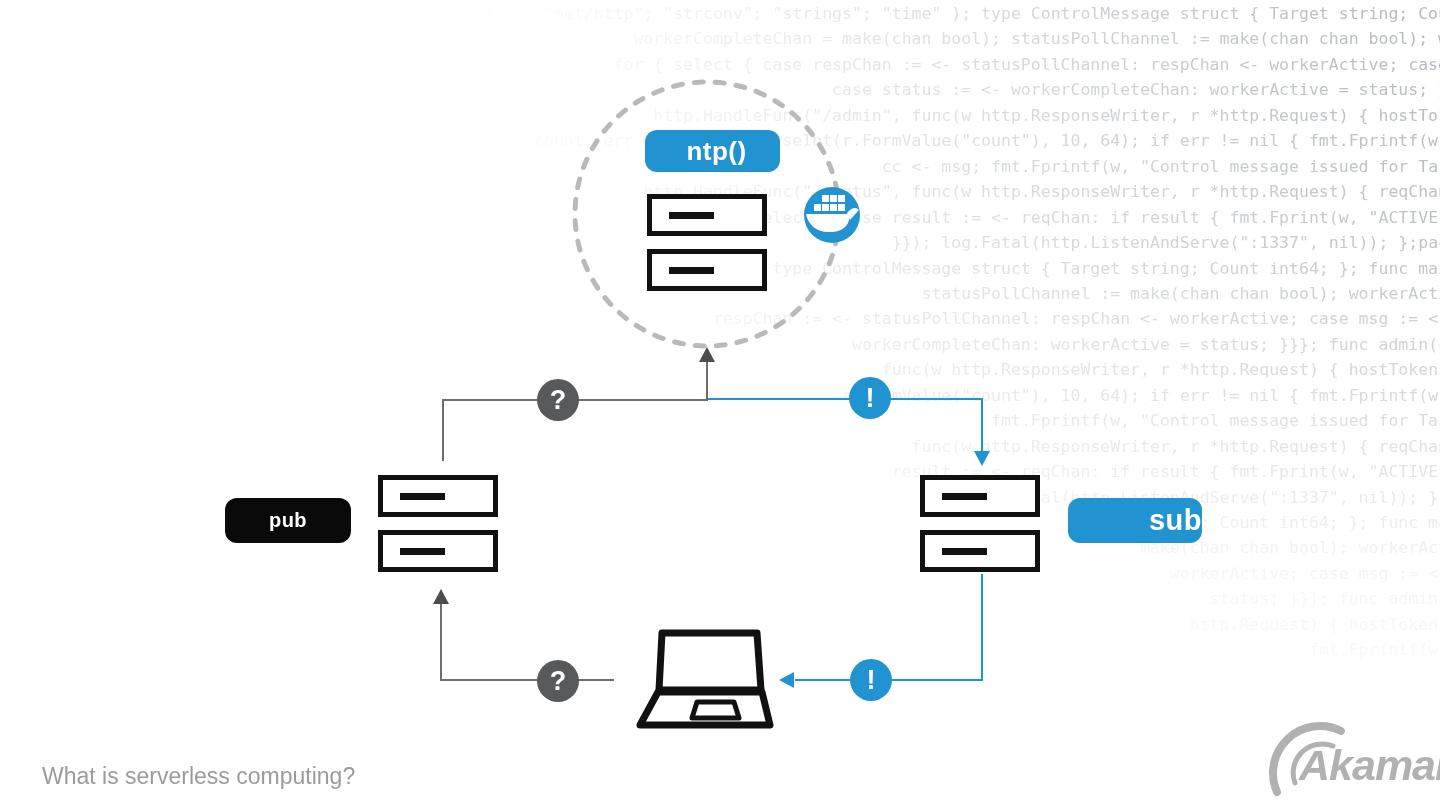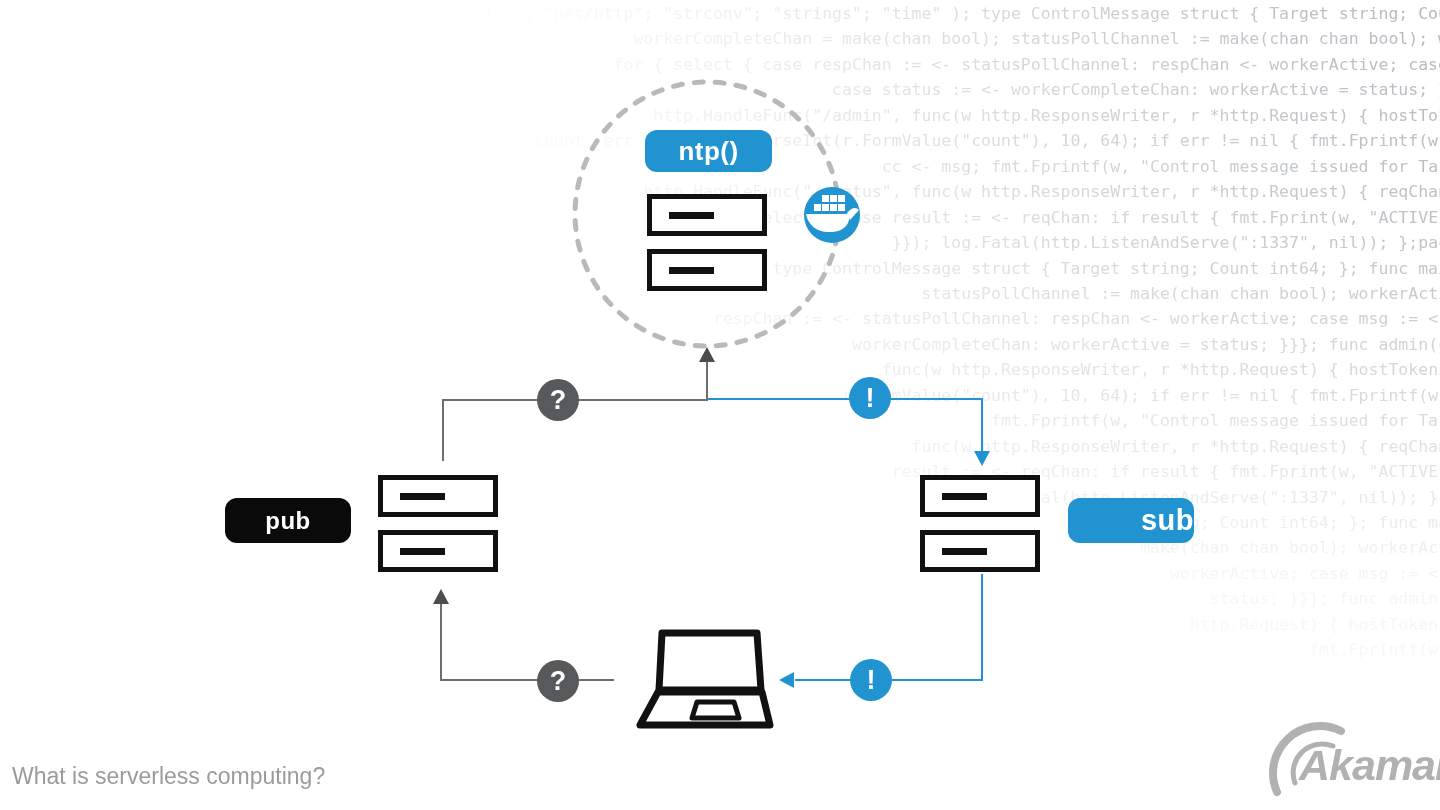--- a/index.html
+++ b/index.html
@@ -21,24 +21,24 @@
         rgba(255,255,255,0.5) 52%, rgba(255,255,255,0.85) 72%, rgba(255,255,255,0.97) 100%),
       linear-gradient(to left, rgba(255,255,255,0.12) 0%, rgba(255,255,255,0.45) 25%,
         rgba(255,255,255,0.8) 48%, rgba(255,255,255,0.97) 64%, #fff 76%);
   }
   
   #diagram-svg{position:absolute;inset:0;z-index:2;}
   .pill{
     position:absolute;z-index:3;display:flex;align-items:center;justify-content:center;
     color:#fff;font-weight:bold;border-radius:12px;letter-spacing:0.5px;
   }
-  .pill.blue{background:#2193d0;}
+  .pill.blue{background:#2193d0;padding-left:8px;}
   .pill.black{background:#0a0a0a;}
   #ntp-pill{left:645px;top:130px;width:127px;height:42px;font-size:26px;}
-  #pub-pill{left:225px;top:498px;width:126px;height:45px;font-size:24px;}
+  #pub-pill{left:225px;top:498px;width:126px;height:45px;font-size:20px;}
   #sub-pill{left:1068px;top:498px;width:126px;height:45px;font-size:29px;justify-content:flex-end;}
   .server-stack{position:absolute;z-index:3;display:flex;flex-direction:column;gap:13px;}
   #stack-ntp{left:647px;top:194px;}
   #stack-pub{left:378px;top:475px;}
   #stack-sub{left:920px;top:475px;}
   .server-row{
     width:110px;height:32px;background:#fff;border:5px solid #111;
     display:flex;align-items:center;
   }
   .server-dash{width:45px;height:7px;background:#111;margin-left:17px;}
@@ -47,21 +47,21 @@
     display:flex;align-items:center;justify-content:center;
     color:#fff;font-weight:bold;font-size:27px;line-height:1;
   }
   .badge.gray{background:#58595b;}
   .badge.blue{background:#2193d0;}
   #q-badge-top{left:537px;top:379px;}
   #e-badge-top{left:849px;top:377px;}
   #q-badge-bottom{left:537px;top:660px;}
   #e-badge-bottom{left:850px;top:659px;}
   #caption{
-    position:absolute;z-index:3;left:12px;top:763px;
+    position:absolute;z-index:3;left:42px;top:763px;
     font-size:23px;color:#9b9b9b;
   }
   #akamai-logo{position:absolute;z-index:3;left:1255px;top:718px;}
 </style>
 </head>
 <body>
 
 <div class="stage">
 
   <div id="code-layer">

